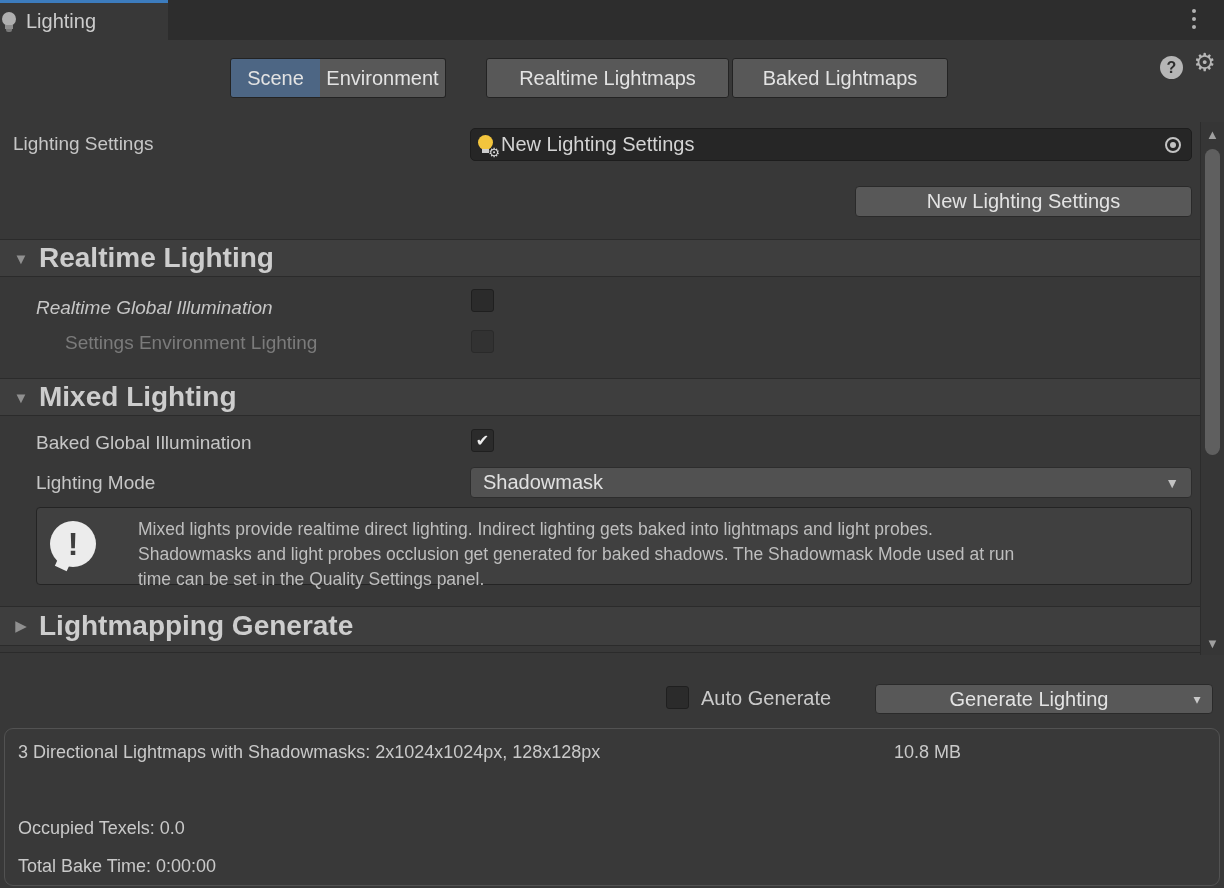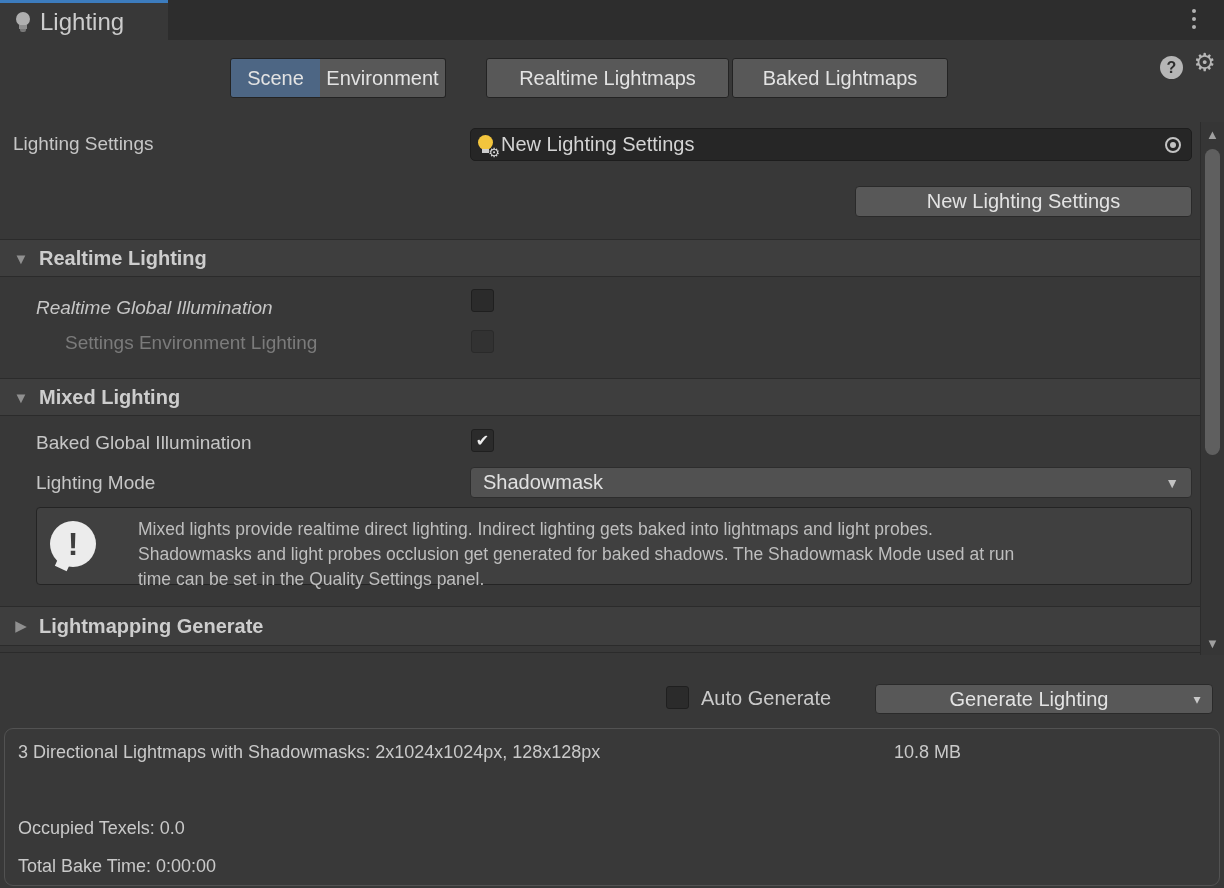--- a/index.html
+++ b/index.html
@@ -8,21 +8,21 @@
     background:var(--panel-bg,#383838);
     font-family:"Liberation Sans","DejaVu Sans",sans-serif;
     color:var(--text,#C8C8C8);
     -webkit-font-smoothing:antialiased;
   }
   
   .tabbar{position:absolute;top:0;left:0;right:0;height:40px;background:var(--titlebar-bg,#2D2D2D);}
   .wintab{
     position:absolute;left:0;top:0;width:168px;height:40px;box-sizing:border-box;
     background:var(--panel-bg,#383838);border-top:3px solid var(--tab-accent,#3C7CBE);
-    display:flex;align-items:center;gap:9px;padding-left:15px;font-size:24px;color:#CCCCCC;cursor:default;
+    display:flex;align-items:center;gap:9px;padding-left:1px;font-size:20px;color:#CCCCCC;cursor:default;
   }
   .bulb{position:relative;width:16px;height:22px;flex:0 0 auto;}
   .bulb .head{position:absolute;left:1px;top:1px;width:14px;height:14px;border-radius:50%;background:#AFAFAF;}
   .bulb .neck{position:absolute;left:4px;top:14px;width:8px;height:4px;background:#8E8E8E;}
   .bulb .base{position:absolute;left:5px;top:18px;width:6px;height:3px;background:#787878;border-radius:0 0 2px 2px;}
   .kebab{position:absolute;right:24px;top:9px;width:12px;display:flex;flex-direction:column;align-items:center;gap:4px;cursor:pointer;}
   .kebab i{width:4px;height:4px;border-radius:50%;background:#B2B2B2;}
   
   .tbtn{
     position:absolute;top:58px;height:40px;box-sizing:border-box;border:1px solid #232323;
@@ -68,21 +68,21 @@
     background:var(--control-bg,#585858);border:1px solid #2A2A2A;border-radius:4px;
     color:#E3E3E3;font-size:20px;display:flex;align-items:center;justify-content:center;cursor:pointer;
   }
   
   .sec{
     position:absolute;left:0;right:0;height:38px;box-sizing:border-box;
     background:var(--header-bg,#3E3E3E);border-top:1px solid #2B2B2B;border-bottom:1px solid #2B2B2B;
     display:flex;align-items:center;padding-left:13px;gap:10px;cursor:pointer;
   }
   .sec .tri{color:#909090;font-size:15px;width:16px;text-align:center;}
-  .sec .st{font-weight:bold;font-size:20px;color:#CDCDCD;}
+  .sec .st{font-weight:bold;font-size:28px;color:#CDCDCD;}
   
   .dd{
     position:absolute;left:470px;top:467px;width:722px;height:31px;box-sizing:border-box;
     background:var(--dropdown-bg,#515151);border:1px solid #2D2D2D;border-radius:4px;
     display:flex;align-items:center;padding:0 12px;font-size:20px;color:#E0E0E0;cursor:pointer;
   }
   .dd .arrow{margin-left:auto;color:#C2C2C2;font-size:14px;}
   
   .info{
     position:absolute;left:36px;top:507px;width:1156px;height:78px;box-sizing:border-box;

